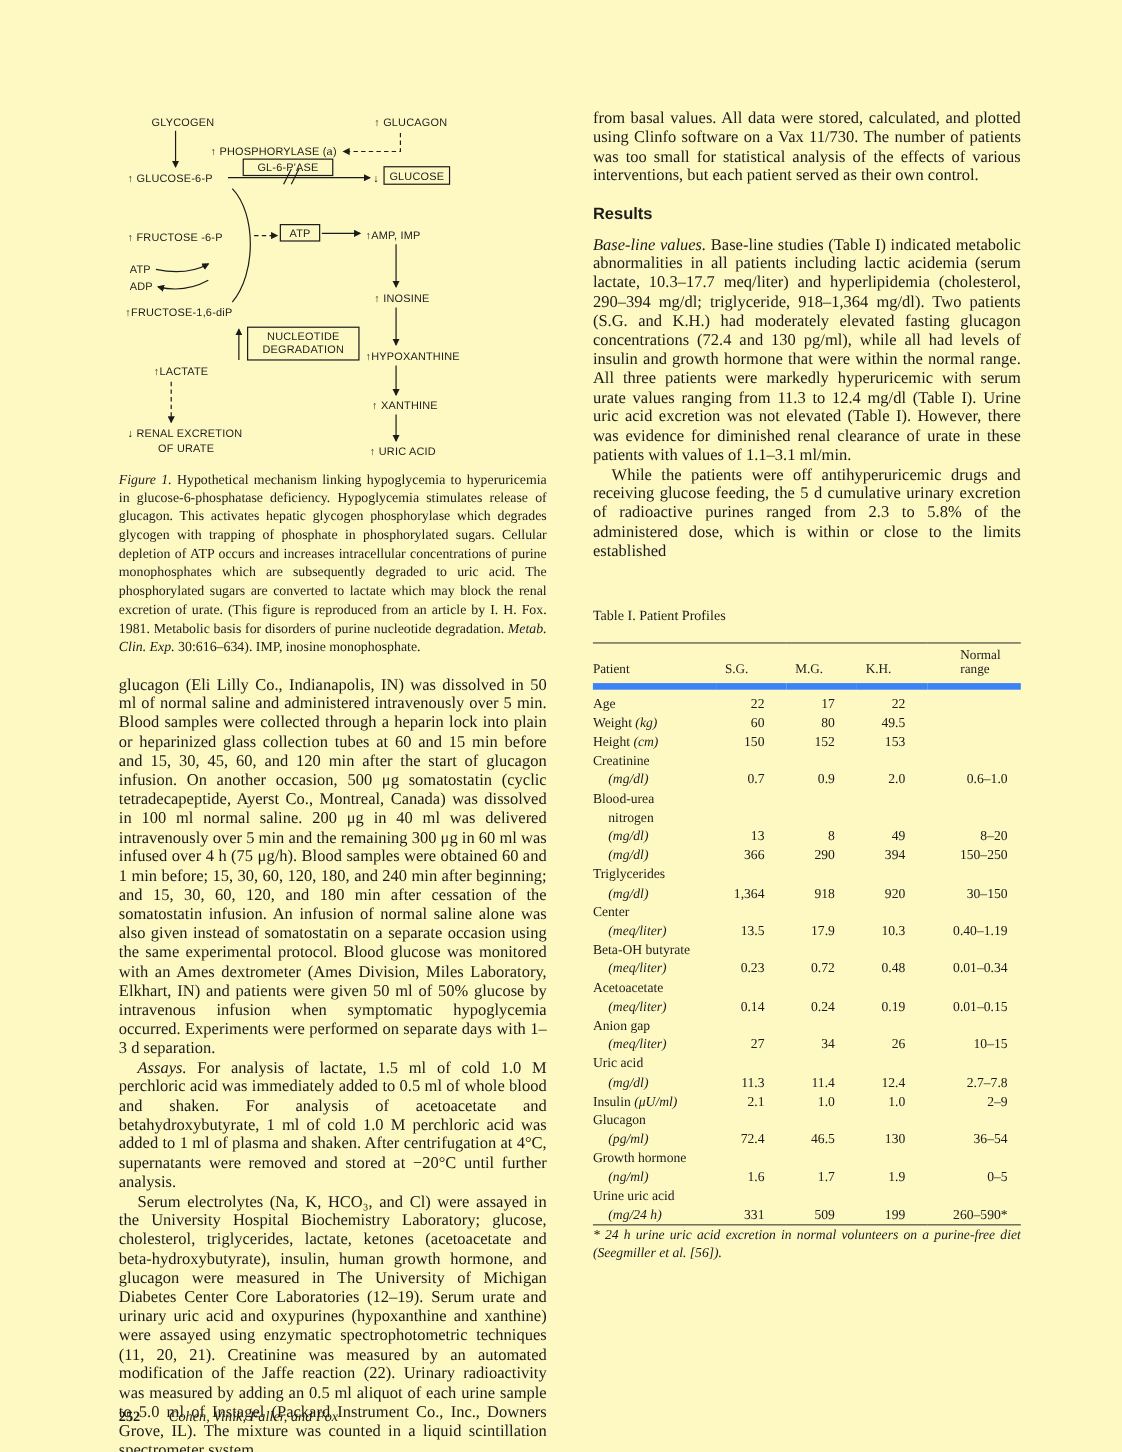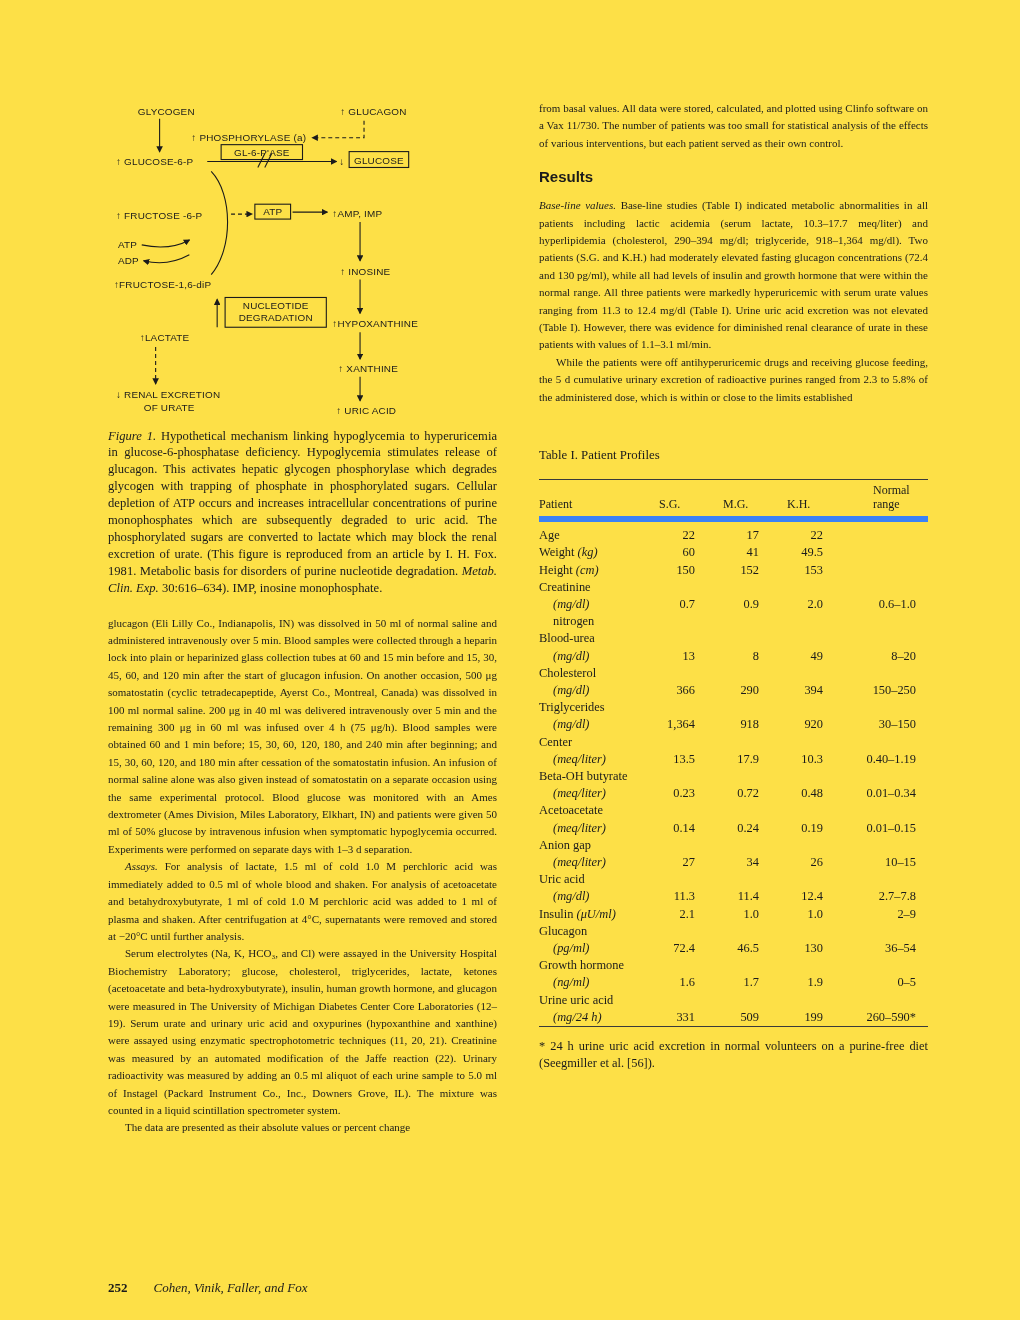--- a/index.html
+++ b/index.html
@@ -5,21 +5,21 @@
   * { margin:0; padding:0; box-sizing:border-box; }
   html,body { width:1020px; height:1320px; }
   body { font-family:"Liberation Serif","DejaVu Serif",serif; overflow:hidden; }
   .page {
     position:relative; width:1020px; height:1320px;
     background:#e9e7e2; color:#1b1b1b;
     padding:100px 92px 0 108px;
   }
   .cols { display:flex; gap:42px; }
   .col { width:389px; }
-  p.body { font-size:11px; line-height:17.4px; text-align:justify; }
+  p.body { font-size:15px; line-height:17.4px; text-align:justify; }
   p.body.indent { text-indent:17px; }
   .fig-wrap { width:389px; }
   svg.fig { width:389px; height:auto; display:block; }
   svg.fig text { font-family:"Liberation Sans","DejaVu Sans",sans-serif; font-size:10px; fill:#1b1b1b; letter-spacing:.2px; }
   svg.fig .ln { stroke:#1b1b1b; stroke-width:1.1; fill:none; }
   svg.fig .dash { stroke-dasharray:4 3; }
   svg.fig rect { fill:none; stroke:#1b1b1b; stroke-width:1.1; }
   p.caption { margin-top:10px; font-size:12.6px; line-height:16.9px; text-align:justify; }
   .para-gap { margin-top:14px; }
   h2.results { font-family:"Liberation Sans","DejaVu Sans",sans-serif; font-size:15px; font-weight:bold; margin:16px 0 12px 0; }
@@ -32,29 +32,29 @@
     padding:4px 0 5px 0; line-height:13.5px;
   }
   table.ptable thead th.val { padding-left:8px; }
   table.ptable thead th.rng { padding-left:30px; }
   table.ptable td { line-height:17.2px; height:17.2px; overflow:visible; white-space:nowrap; }
   table.ptable tbody tr:first-child td { padding-top:5px; }
   td.lbl { text-align:left; }
   td.lbl.ind { padding-left:14px; }
   td.val { text-align:right; padding-right:20px; }
   td.rng { text-align:right; padding-right:12px;margin-top:22px; }
-  p.footnote { margin-top:11px; font-size:12.4px; line-height:16.6px; text-align:justify; }
+  p.footnote { font-size:12.4px; line-height:16.6px; text-align:justify;font-style:italic; }
   .footer { position:absolute; left:108px; bottom:24px; font-size:13px; }
   .footer .pnum { font-family:Liberation Serif, serif; font-weight:bold; margin-right:26px; }
   .footer .auth { font-style:italic; }
 </style>
 </head>
 <body>
 
-<div class="page" style="background: #fde047; color: rgb(27, 27, 27);">
+<div class="page" style="background: #fef9c3; color: rgb(27, 27, 27);">
   <div class="cols">
 
     <div class="col">
       <div class="fig-wrap">
         <svg class="fig" viewBox="0 0 392 320" xmlns="http://www.w3.org/2000/svg">
           <defs>
             <marker id="ah" viewBox="0 0 6 6" markerWidth="6" markerHeight="6" refX="5" refY="3" orient="auto">
               <path d="M0,0 L6,3 L0,6 Z" fill="#1b1b1b"></path>
             </marker>
           </defs>
@@ -143,21 +143,21 @@
               <tr>
                 <td class="lbl">Age</td>
                 <td class="val">22</td>
                 <td class="val">17</td>
                 <td class="val">22</td>
                 <td class="rng"></td>
               </tr>
               <tr>
                 <td class="lbl">Weight<i> (kg)</i></td>
                 <td class="val">60</td>
-                <td class="val">41</td>
+                <td class="val">80</td>
                 <td class="val">49.5</td>
                 <td class="rng"></td>
               </tr>
               <tr>
                 <td class="lbl">Height<i> (cm)</i></td>
                 <td class="val">150</td>
                 <td class="val">152</td>
                 <td class="val">153</td>
                 <td class="rng"></td>
               </tr>
@@ -169,46 +169,39 @@
                 <td class="rng"></td>
               </tr>
               <tr>
                 <td class="lbl ind"><i>(mg/dl)</i></td>
                 <td class="val">0.7</td>
                 <td class="val">0.9</td>
                 <td class="val">2.0</td>
                 <td class="rng">0.6–1.0</td>
               </tr>
               <tr>
+                <td class="lbl">Blood-urea</td>
+                <td class="val"></td>
+                <td class="val"></td>
+                <td class="val"></td>
+                <td class="rng"></td>
+              </tr>
+              <tr>
                 <td class="lbl ind">nitrogen</td>
-                <td class="val"></td>
-                <td class="val"></td>
-                <td class="val"></td>
-                <td class="rng"></td>
-              </tr>
-              <tr>
-                <td class="lbl">Blood-urea</td>
                 <td class="val"></td>
                 <td class="val"></td>
                 <td class="val"></td>
                 <td class="rng"></td>
               </tr>
               <tr>
                 <td class="lbl ind"><i>(mg/dl)</i></td>
                 <td class="val">13</td>
                 <td class="val">8</td>
                 <td class="val">49</td>
                 <td class="rng">8–20</td>
-              </tr>
-              <tr>
-                <td class="lbl">Cholesterol</td>
-                <td class="val"></td>
-                <td class="val"></td>
-                <td class="val"></td>
-                <td class="rng"></td>
               </tr>
               <tr>
                 <td class="lbl ind"><i>(mg/dl)</i></td>
                 <td class="val">366</td>
                 <td class="val">290</td>
                 <td class="val">394</td>
                 <td class="rng">150–250</td>
               </tr>
               <tr>
                 <td class="lbl">Triglycerides</td>

